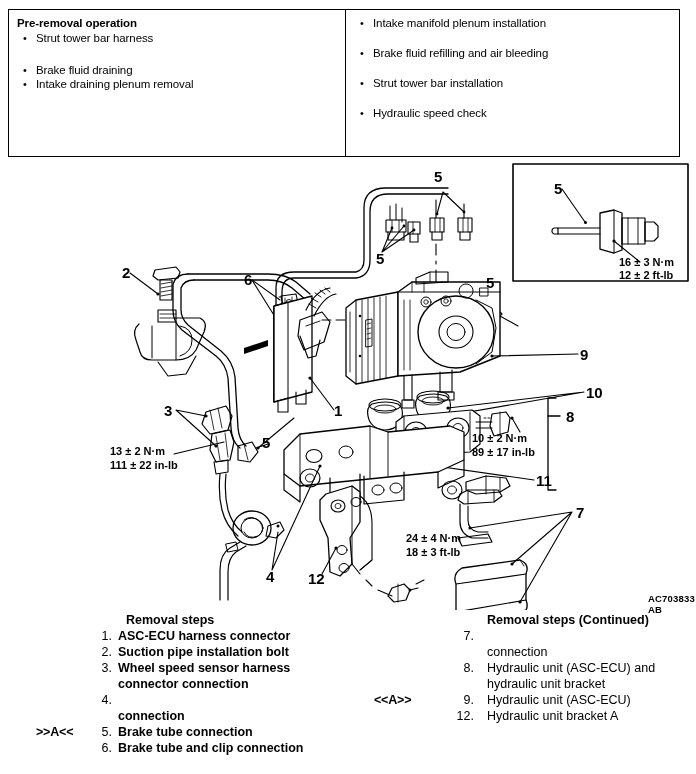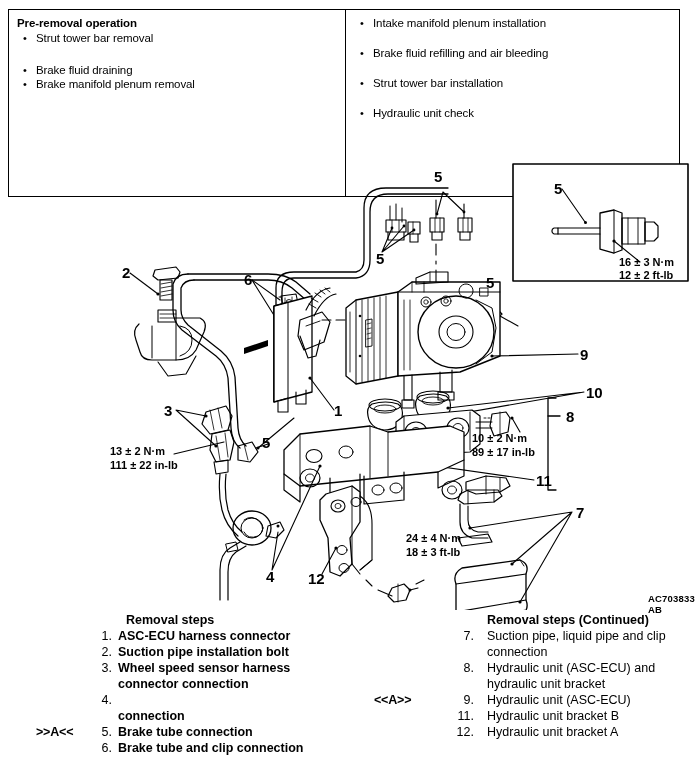--- a/index.html
+++ b/index.html
@@ -13,21 +13,21 @@
     position: relative;
     font-family: "Liberation Sans", sans-serif;
     color: #000;
     overflow: hidden;
   }
 
   
   .ops-table {
     position: absolute;
     left: 8px; top: 9px;
-    width: 672px; height: 188px;
+    width: 672px; height: 148px;
     border: 1.5px solid #000;
     display: flex;
   }
   .ops-col {
     height: 100%;
     padding: 6px 8px 0 8px;
     position: relative;
   }
   .ops-col.left { width: 337px; border-right: 1.5px solid #000; }
   .ops-col.right { width: 333px; }
@@ -142,50 +142,50 @@
 </head>
 <body>
 
 <div class="ops-table">
 
   <div class="ops-col left">
     <div class="ops-title">Pre-removal operation</div>
     <ul class="ops-list">
       <li class="ops-item">
         <span class="bullet">•</span>
-        <span>Strut tower bar removal</span>
+        <span>Strut tower bar harness</span>
       </li>
       <li class="ops-item sp-18">
         <span class="bullet">•</span>
         <span>Brake fluid draining</span>
       </li>
       <li class="ops-item">
         <span class="bullet">•</span>
-        <span>Brake manifold plenum removal</span>
+        <span>Intake draining plenum removal</span>
       </li>
     </ul>
   </div>
 
   <div class="ops-col right">
     <ul class="ops-list">
       <li class="ops-item">
         <span class="bullet">•</span>
         <span>Intake manifold plenum installation</span>
       </li>
       <li class="ops-item sp-16">
         <span class="bullet">•</span>
         <span>Brake fluid refilling and air bleeding</span>
       </li>
       <li class="ops-item sp-16">
         <span class="bullet">•</span>
         <span>Strut tower bar installation</span>
       </li>
       <li class="ops-item sp-16">
         <span class="bullet">•</span>
-        <span>Hydraulic unit check</span>
+        <span>Hydraulic speed check</span>
       </li>
     </ul>
   </div>
 </div>
 
 <div class="figure">
 <svg width="696" height="450" viewBox="0 0 696 450" xmlns="http://www.w3.org/2000/svg">
   <g fill="none" stroke="#000" stroke-width="1.1" stroke-linejoin="round" stroke-linecap="round">
 
     <g>
@@ -597,21 +597,20 @@
       </li>
     </ul>
   </div>
 
   <div class="legend-col right">
     <div class="legend-heading">Removal steps (Continued)</div>
     <ul class="legend-list">
       <li class="legend-row">
         <span class="legend-mark"></span>
         <span class="legend-num">7.</span>
-        <span class="legend-text">Suction pipe, liquid pipe and clip</span>
       </li>
       <li class="legend-row">
         <span class="legend-mark"></span>
         <span class="legend-num"></span>
         <span class="legend-text">connection</span>
       </li>
       <li class="legend-row">
         <span class="legend-mark"></span>
         <span class="legend-num">8.</span>
         <span class="legend-text">Hydraulic unit (ASC-ECU) and</span>
@@ -621,23 +620,18 @@
         <span class="legend-num"></span>
         <span class="legend-text">hydraulic unit bracket</span>
       </li>
       <li class="legend-row">
         <span class="legend-mark">&lt;&lt;A&gt;&gt;</span>
         <span class="legend-num">9.</span>
         <span class="legend-text">Hydraulic unit (ASC-ECU)</span>
       </li>
       <li class="legend-row">
         <span class="legend-mark"></span>
-        <span class="legend-num">11.</span>
-        <span class="legend-text">Hydraulic unit bracket B</span>
-      </li>
-      <li class="legend-row">
-        <span class="legend-mark"></span>
         <span class="legend-num">12.</span>
         <span class="legend-text">Hydraulic unit bracket A</span>
       </li>
     </ul>
   </div>
 </div>
 
 </body></html>

